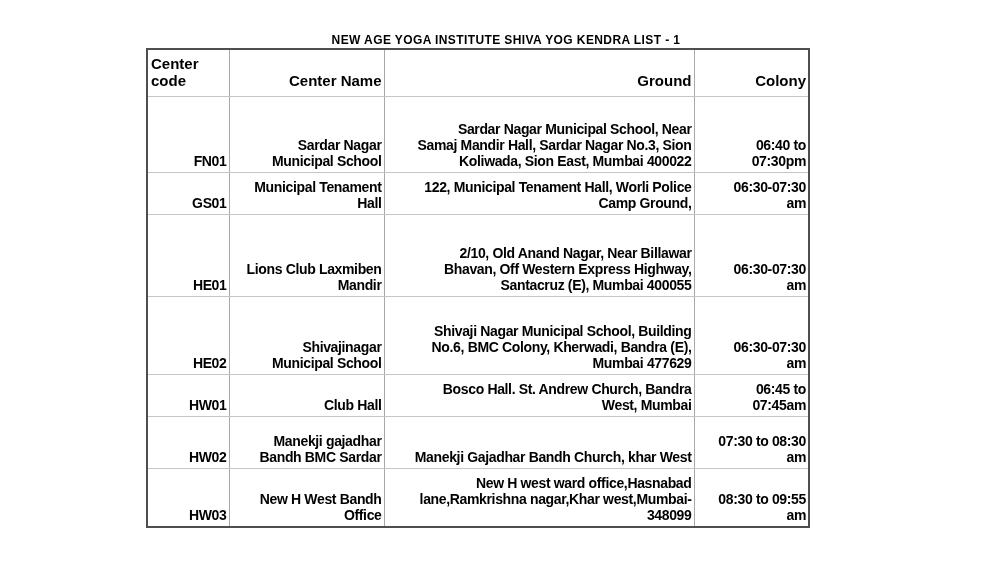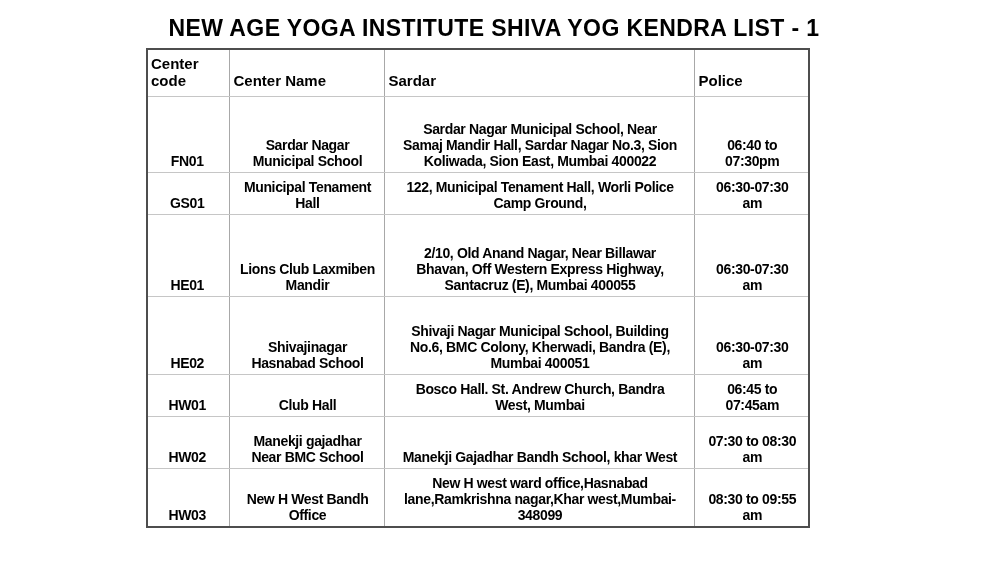--- a/index.html
+++ b/index.html
@@ -9,23 +9,23 @@
     font-family: "Liberation Sans", sans-serif;
     font-weight: bold;
     color: #000000;
     position: relative;
     overflow: hidden;
   }
   .title {
     position: absolute;
     top: 17px; left: 0;
     width: 988px;
-    margin: 0;
+    margin: 12px;
     text-align: center;
-    font-size: 23px;
+    font-size: 12px;
     letter-spacing: 0.4px;
     line-height: 22px;
     font-weight: bold;
   }
   table.kendra {
     position: absolute;
     left: 146px; top: 48px;
     width: 662px;
     border-collapse: collapse;
     table-layout: fixed;
@@ -40,28 +40,28 @@
     border-right: 1px solid #a8a8a8;
     border-top: 1px solid #c6c6c6;
     border-bottom: 1px solid #c6c6c6;
     vertical-align: bottom;
     white-space: pre-line;
     overflow: hidden;
     padding: 1px 2px 3px 4px;
     font-size: 14px;
     line-height: 16px;
     letter-spacing: -0.35px;
-    text-align: center;
+    text-align: right;
     font-weight: bold;
   }
   th {
     font-size: 15px;
     line-height: 17px;
     letter-spacing: 0;
-    text-align: left;
+    text-align: right;
     padding-bottom: 7px;
   }
   th.code-col { text-align: left; padding-left: 3px; }
   td.code-cell { padding-left: 0; }
   tr.rh  { height: 47px; }
   tr.r0  { height: 76px; }
   tr.r1  { height: 42px; }
   tr.r2  { height: 82px; }
   tr.r3  { height: 78px; }
   tr.r4  { height: 42px; }
@@ -78,22 +78,22 @@
     <col class="c1">
       <col class="c2">
       <col class="c3">
       <col class="c4">
   </colgroup>
   <thead>
     <tr class="rh">
       <th class="code-col">Center
 code</th>
       <th>Center Name</th>
-      <th>Sardar</th>
-      <th>Police</th>
+      <th>Ground</th>
+      <th>Colony</th>
     </tr>
   </thead>
   <tbody>
     <tr class="r0">
       <td class="code-cell">FN01</td>
       <td>Sardar Nagar
 Municipal School</td>
       <td>Sardar Nagar Municipal School, Near
 Samaj Mandir Hall, Sardar Nagar No.3, Sion
 Koliwada, Sion East, Mumbai 400022</td>
@@ -115,40 +115,40 @@
 Mandir</td>
       <td>2/10, Old Anand Nagar, Near Billawar
 Bhavan, Off Western Express Highway,
 Santacruz (E), Mumbai 400055</td>
       <td>06:30-07:30
 am</td>
     </tr>
     <tr class="r3">
       <td class="code-cell">HE02</td>
       <td>Shivajinagar
-Hasnabad School</td>
+Municipal School</td>
       <td>Shivaji Nagar Municipal School, Building
 No.6, BMC Colony, Kherwadi, Bandra (E),
-Mumbai 400051</td>
+Mumbai 477629</td>
       <td>06:30-07:30
 am</td>
     </tr>
     <tr class="r4">
       <td class="code-cell">HW01</td>
       <td>Club Hall</td>
       <td>Bosco Hall. St. Andrew Church, Bandra
 West, Mumbai</td>
       <td>06:45 to
 07:45am</td>
     </tr>
     <tr class="r5">
       <td class="code-cell">HW02</td>
       <td>Manekji gajadhar
-Near BMC School</td>
-      <td>Manekji Gajadhar Bandh School, khar West</td>
+Bandh BMC Sardar</td>
+      <td>Manekji Gajadhar Bandh Church, khar West</td>
       <td>07:30 to 08:30
 am</td>
     </tr>
     <tr class="r6">
       <td class="code-cell">HW03</td>
       <td>New H West Bandh
 Office</td>
       <td>New H west ward office,Hasnabad
 lane,Ramkrishna nagar,Khar west,Mumbai-
 348099</td>

